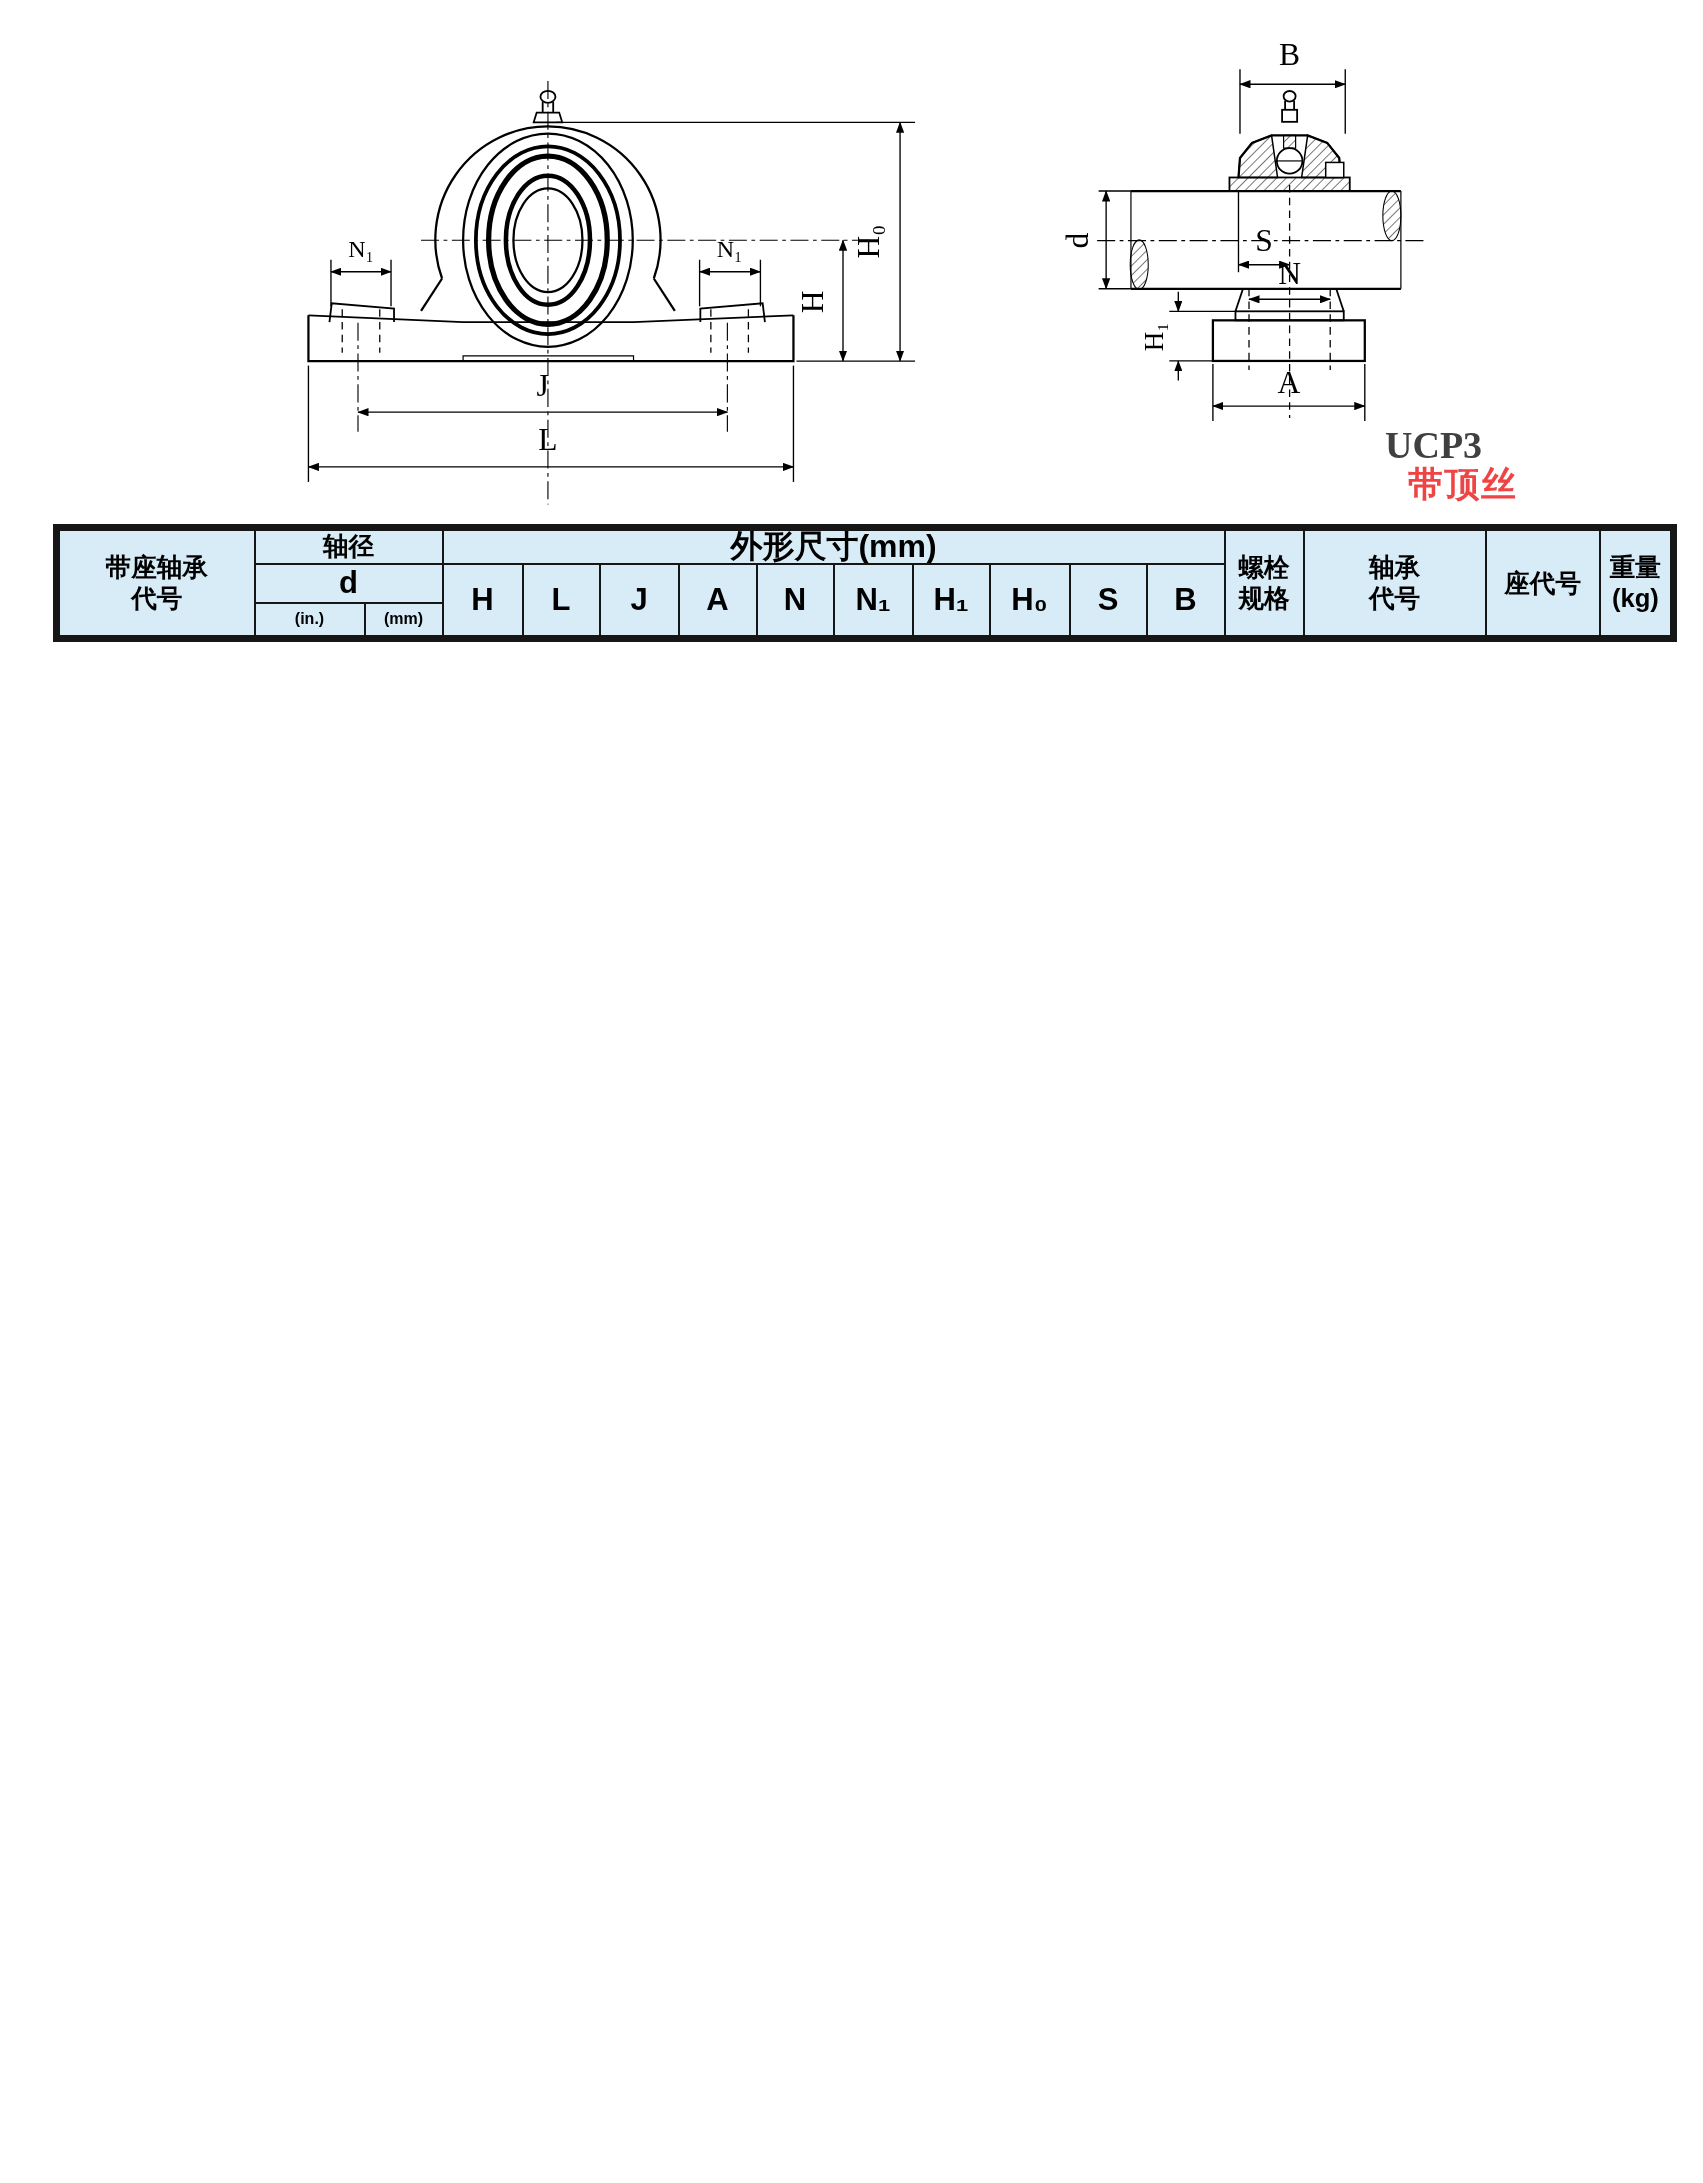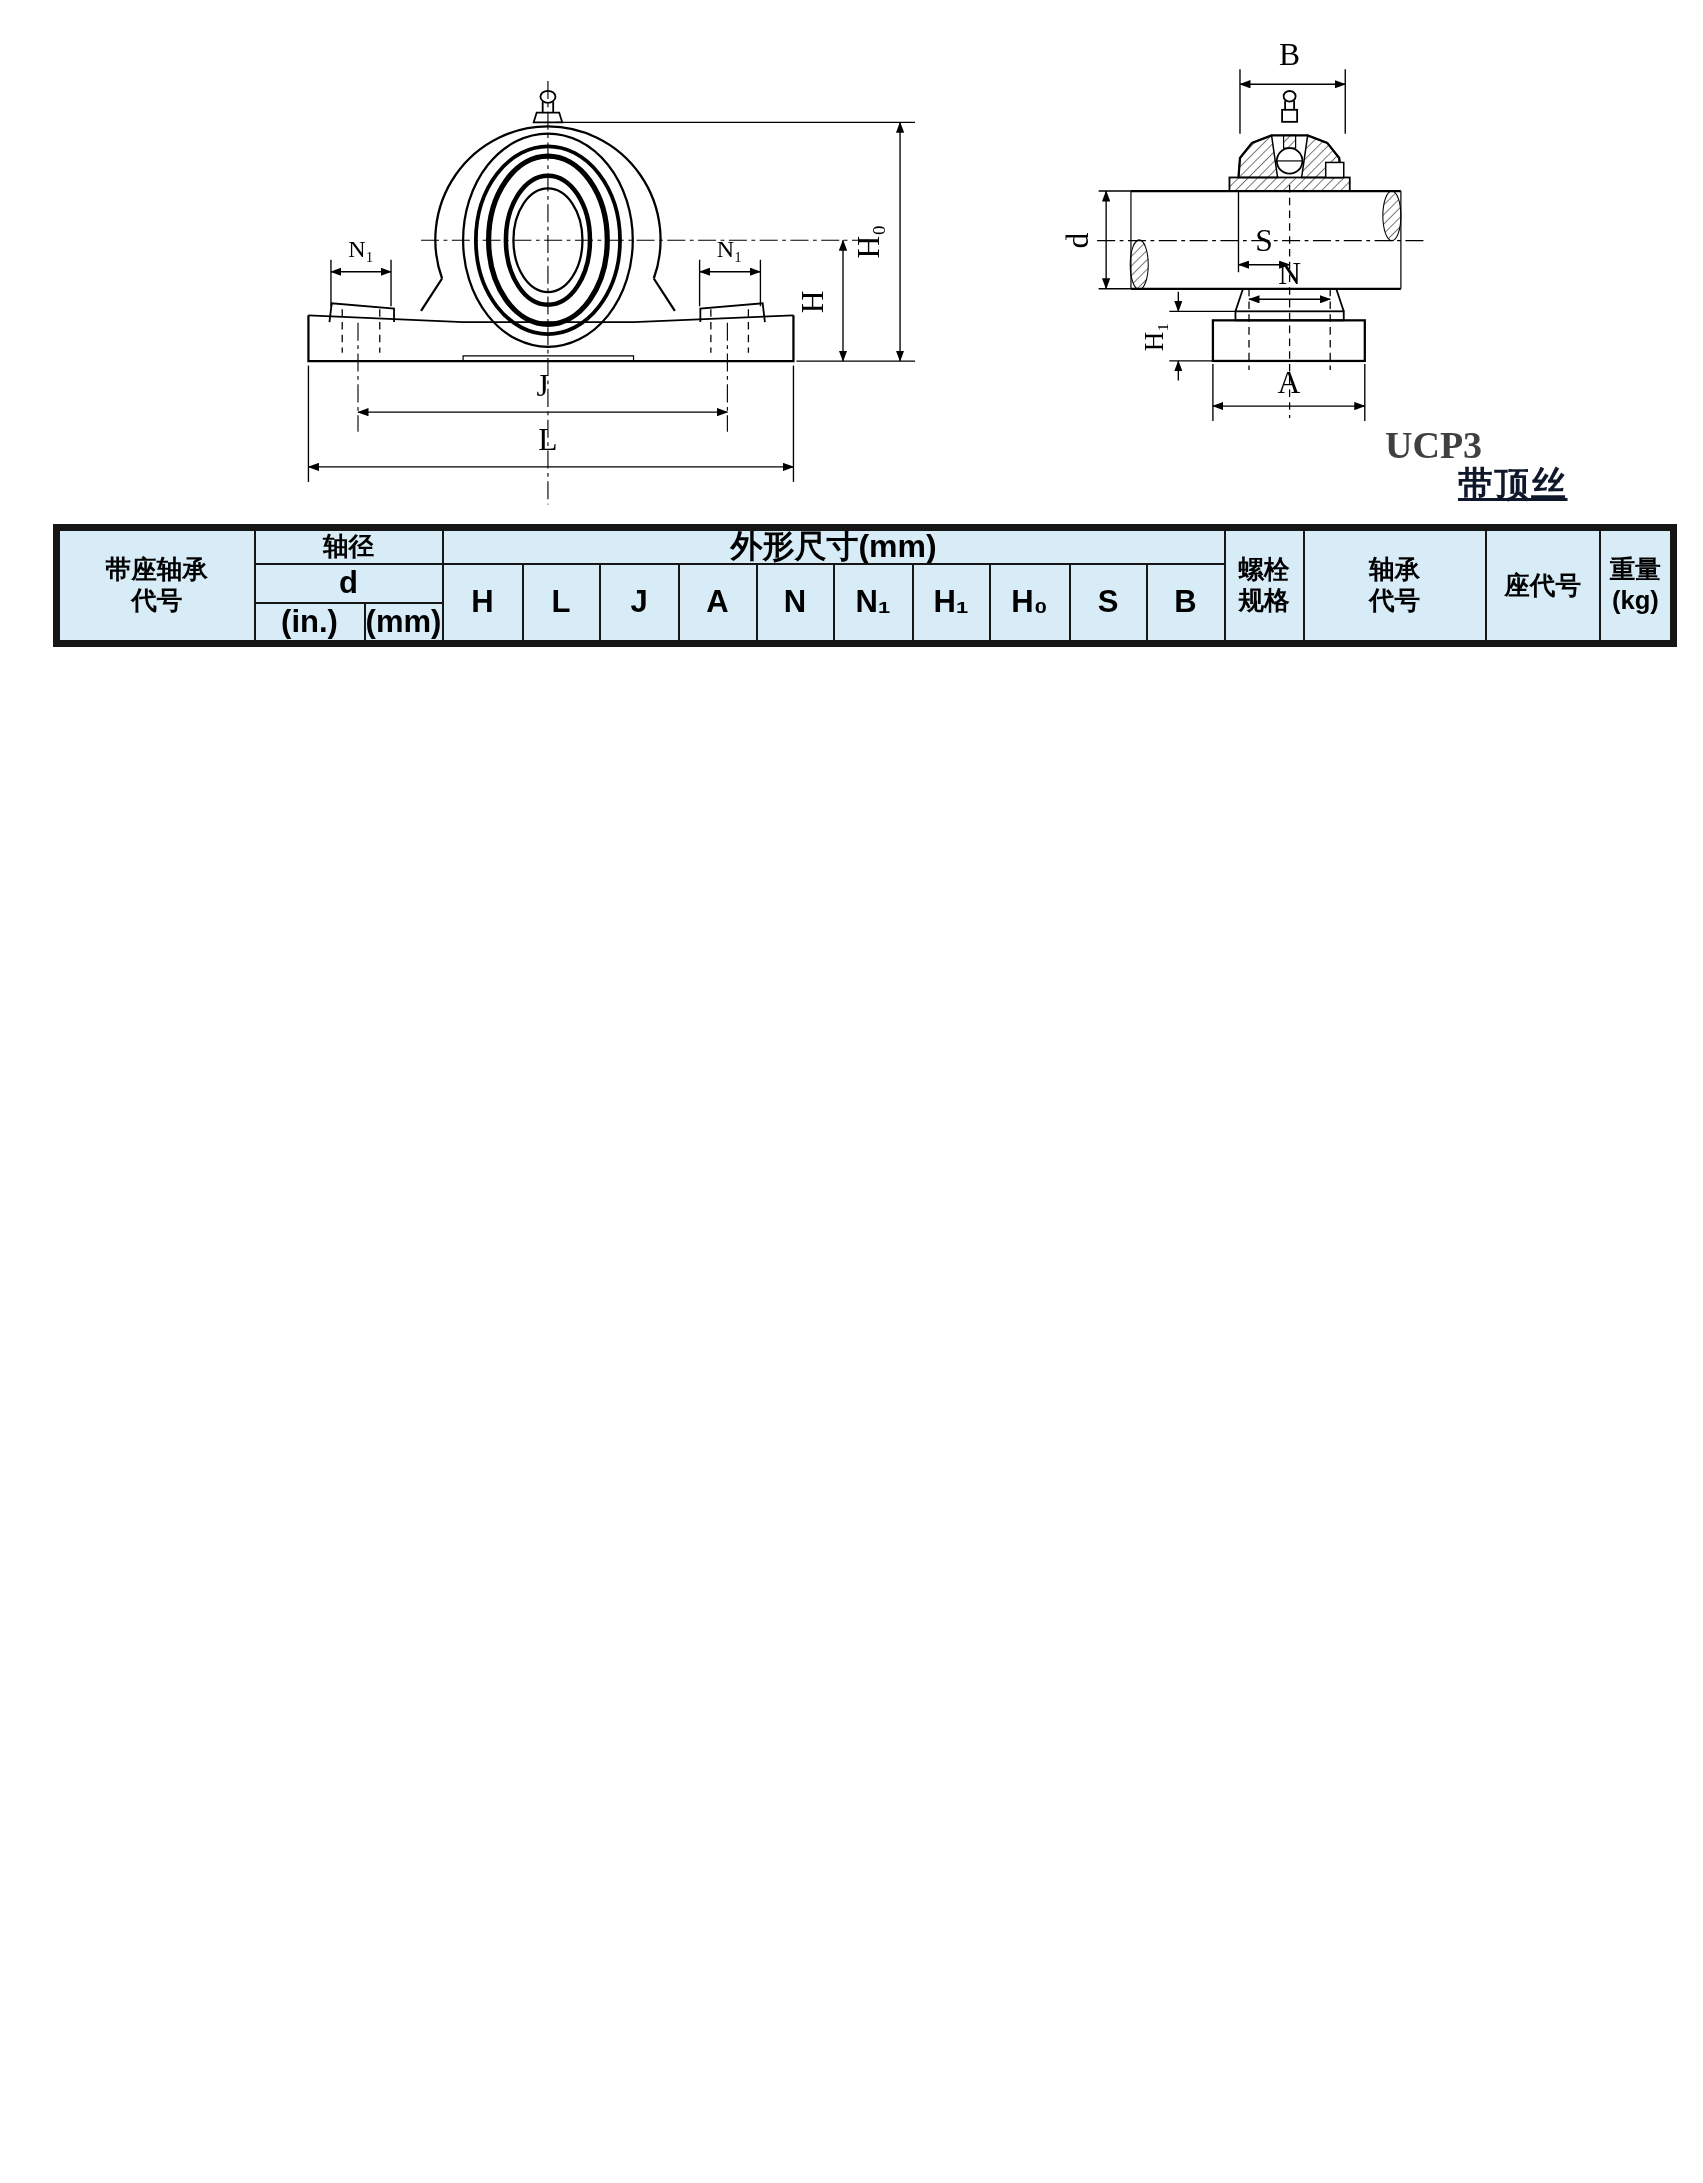--- a/index.html
+++ b/index.html
@@ -14,21 +14,21 @@
   .dash{stroke:#000;stroke-width:1.7;stroke-dasharray:10 7;fill:none;}
   .lblS{font-size:32px;}
   .lblL{font-size:42px;}
   .capt{position:absolute;font-family:"Liberation Serif",serif;font-weight:bold;}
   
   #spec-table{position:absolute;left:53px;top:524px;width:1620px;border-collapse:collapse;table-layout:fixed;background:#4c1d95;border:7.5px solid #161616;}
   #spec-table th,#spec-table td{border:2.3px solid #161616;padding:0;overflow:hidden;}
   #spec-table thead th{background:#d7ecf7;font-weight:bold;vertical-align:middle;text-align:center;}
   th.zh{font-size:25.6px;line-height:31px;}
   th.letter{font-size:31px;font-family:"Liberation Sans",sans-serif;}
-  th.sub{font-size:31px;}
+  th.sub{font-size:16px;}
   th.dims-span{border-bottom-width:5.3px;font-size:32px;}
   #spec-table thead tr:last-child th{border-bottom-width:6px;}
 </style>
 </head>
 <body>
 
 <svg style="left:248px;top:45px" width="714" height="473" viewBox="330 60 950 630">
   <defs>
     <marker id="ar" markerWidth="15" markerHeight="11" refX="14" refY="5.5" orient="auto-start-reverse" markerUnits="userSpaceOnUse">
       <path d="M0,0 L15,5.5 L0,11 Z" fill="#000"></path>
@@ -197,21 +197,21 @@
 
   <g>
     <line class="dim" x1="1614" y1="484" x2="1614" y2="560"></line>
     <line class="dim" x1="1816" y1="484" x2="1816" y2="560"></line>
     <line class="dim" x1="1614" y1="540" x2="1816" y2="540" marker-start="url(#ar)" marker-end="url(#ar)"></line>
     <text class="lblL" x="1715" y="522" text-anchor="middle">A</text>
   </g>
 </svg>
 
 <div class="capt" style="left:1385px;top:423px;font-size:38px;color:#404040;">UCP3</div>
-<div class="capt" style="left:1458px;top:461px;font-size:35px;color:#0f172a;letter-spacing:1.5px;text-decoration:underline;">带顶丝</div>
+<div class="capt" style="left:1408px;top:461px;font-size:35px;color:#ef4444;letter-spacing:1.5px;">带顶丝</div>
 
 <table id="spec-table">
   <colgroup>
     <col style="width:198px">
       <col style="width:110px">
       <col style="width:78px">
     <col style="width:80px">
       <col style="width:77px">
       <col style="width:79px">
       <col style="width:78px">

